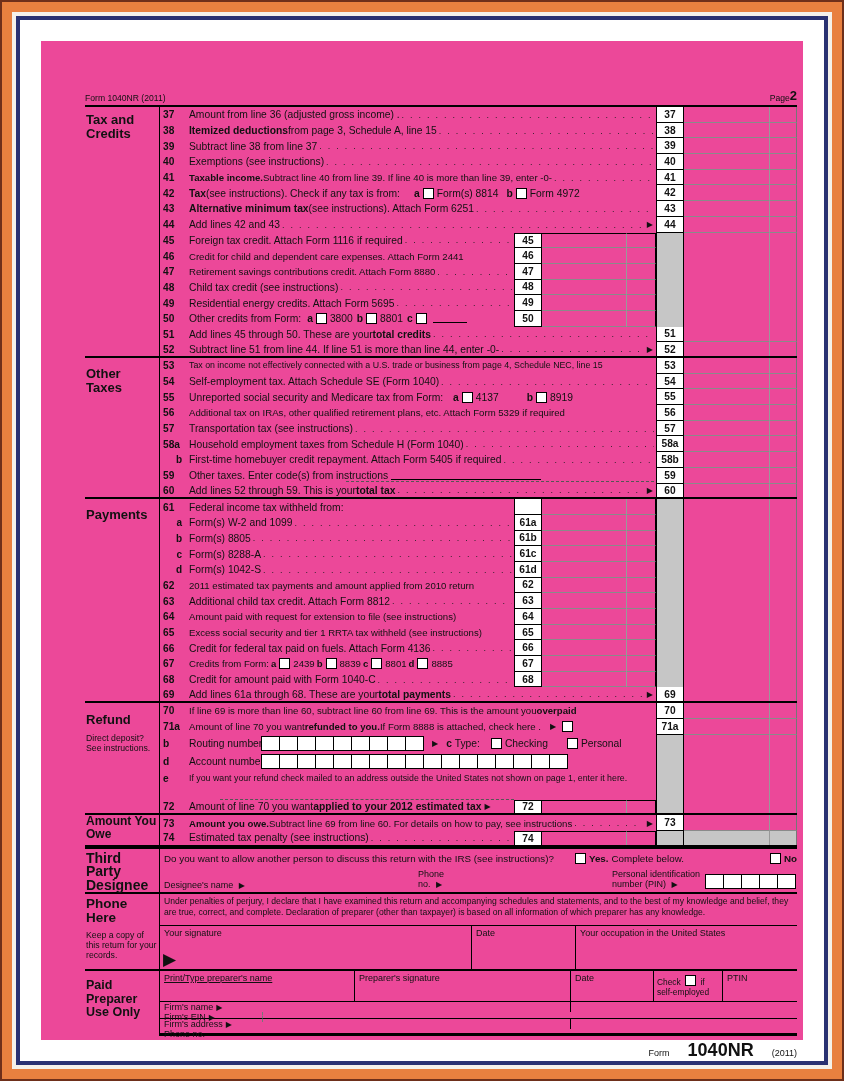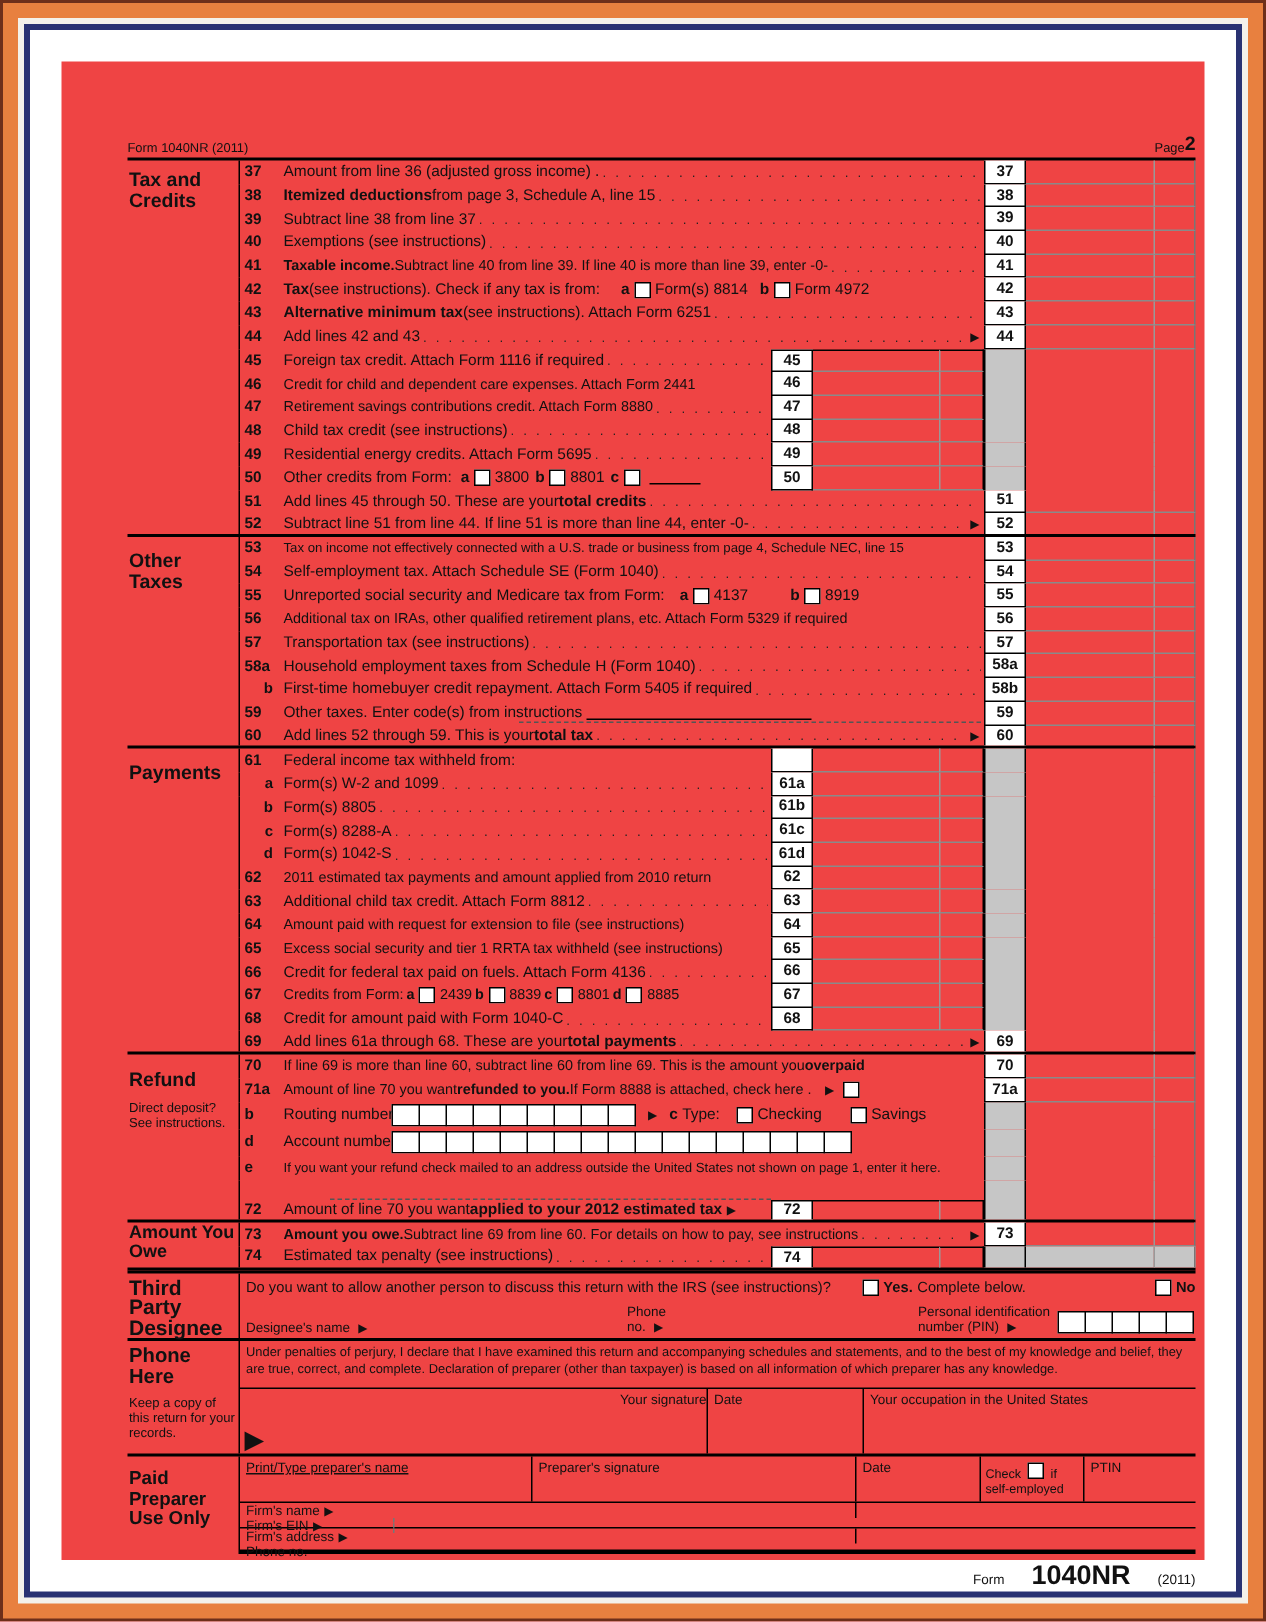--- a/index.html
+++ b/index.html
@@ -3,21 +3,21 @@
 <meta charset="utf-8">
 <style>
   html,body{margin:0;padding:0;}
   body{width:844px;height:1081px;position:relative;overflow:hidden;
        font-family:"Liberation Sans","DejaVu Sans",sans-serif;color:#111;}
   
   .frame-maroon{position:absolute;inset:0;background:var(--maroon,#6e2f1a);}
   .frame-orange{position:absolute;inset:2px;background:var(--orange,#e8803f);}
   .frame-gap{position:absolute;inset:12px;background:#f4f1ea;}
   .frame-navy{position:absolute;inset:16px;border:4px solid var(--navy,#2a3272);background:#fff;}
-  .page{position:absolute;inset:21px;background:#ef4444;}
+  .page{position:absolute;inset:21px;background:#ec4899;}
 
   .form{position:absolute;left:44px;top:40px;width:712px;}
 
   
   .hdr{display:flex;align-items:flex-end;height:22px;border-bottom:2px solid #000;padding-bottom:2px;}
   .hdr .fid{font-size:8.6px;}
   .hdr .pg{margin-left:auto;font-size:8.6px;}
   .hdr .pgnum{font-weight:bold;font-size:13px;}
 
   
@@ -66,21 +66,21 @@
   .bgut .bnote{font-size:8.7px;line-height:10px;padding:6px 0 0 1px;}
   .bbody{flex:1;min-width:0;position:relative;}
 
   .dz1{display:flex;align-items:center;height:19px;font-size:9.8px;padding-left:4px;white-space:nowrap;}
   .dz2{position:relative;height:24px;font-size:9px;}
   .dz2 .fld{position:absolute;bottom:2px;}
   .pinboxes{position:absolute;right:1px;bottom:3px;}
 
   .jurat{font-size:8.6px;line-height:10.6px;padding:2px 4px 2px 4px;border-bottom:1px solid #000;white-space:normal;height:32px;box-sizing:border-box;}
   .sigrow{display:flex;height:43px;}
-  .sigcell{width:312px;flex:none;border-right:1px solid #000;position:relative;box-sizing:border-box;text-align:right;}
+  .sigcell{width:312px;flex:none;border-right:1px solid #000;position:relative;box-sizing:border-box;}
   .datecell{width:104px;flex:none;border-right:1px solid #000;box-sizing:border-box;}
   .occcell{flex:1;}
   .celllab{font-size:9px;padding:2px 0 0 4px;}
   .bigar{position:absolute;left:3px;bottom:1px;font-size:17px;line-height:17px;}
 
   .pp1{display:flex;height:31px;border-bottom:1px solid #000;box-sizing:border-box;}
   .pp1 .c1{width:195px;flex:none;border-right:1px solid #000;box-sizing:border-box;text-decoration:underline;}
   .pp1 .c2{width:216px;flex:none;border-right:1px solid #000;box-sizing:border-box;}
   .pp1 .c3{width:83px;flex:none;border-right:1px solid #000;box-sizing:border-box;}
   .pp1 .c4{width:69px;flex:none;border-right:1px solid #000;box-sizing:border-box;font-size:8.4px;line-height:9.6px;padding:4px 0 0 3px;}
@@ -677,21 +677,21 @@
                 <i></i>
               </span>
               <span class="ar" style="margin: 0px 8px;">▶</span>
               <span class="bd">c</span>
               <span class="tx">&nbsp;Type:</span>
               <span class="gp" style="width: 8px;"></span>
               <span class="cb"></span>
               <span class="tx">Checking</span>
               <span class="gp" style="width: 16px;"></span>
               <span class="cb"></span>
-              <span class="tx">Savings</span>
+              <span class="tx">Personal</span>
             </div>
             <div class="nbox gray"></div>
             <div class="amt empty"></div>
             <div class="cts empty"></div>
           </div>
           <div class="row h18">
             <div class="gut"></div>
             <div class="lno">d</div>
             <div class="ltxt">
               <span class="tx" style="width: 72px;">Account number</span>

